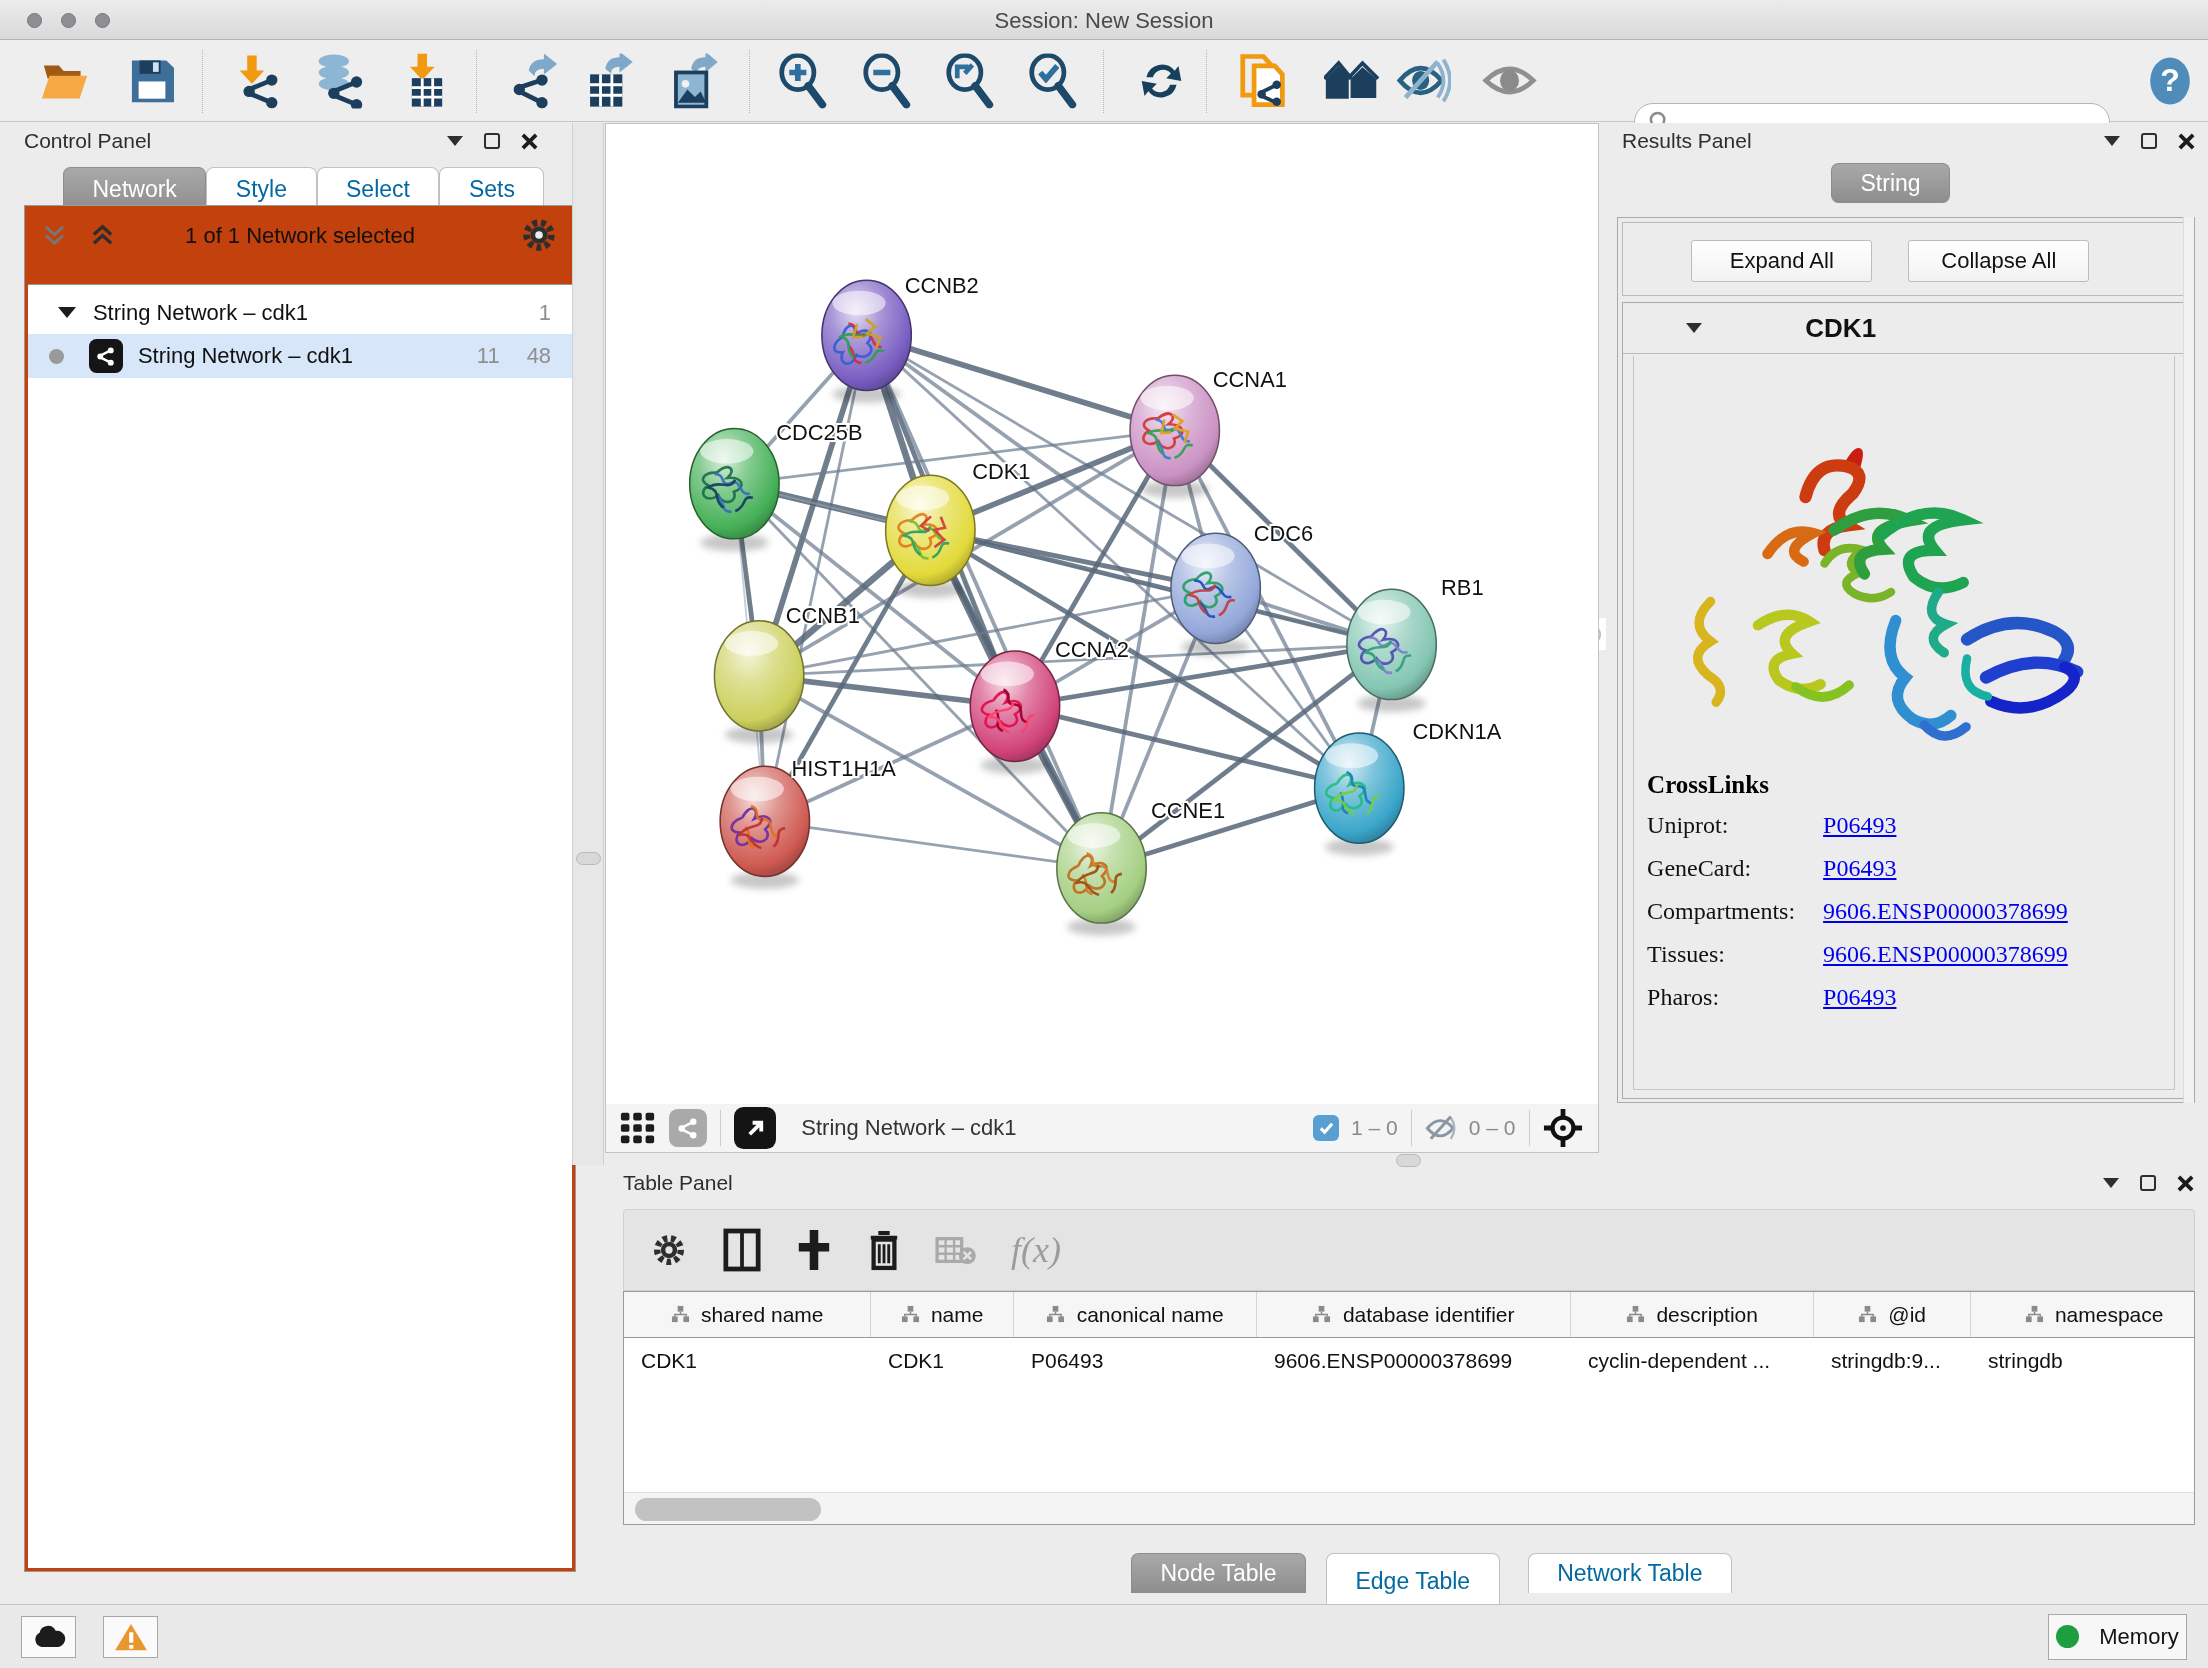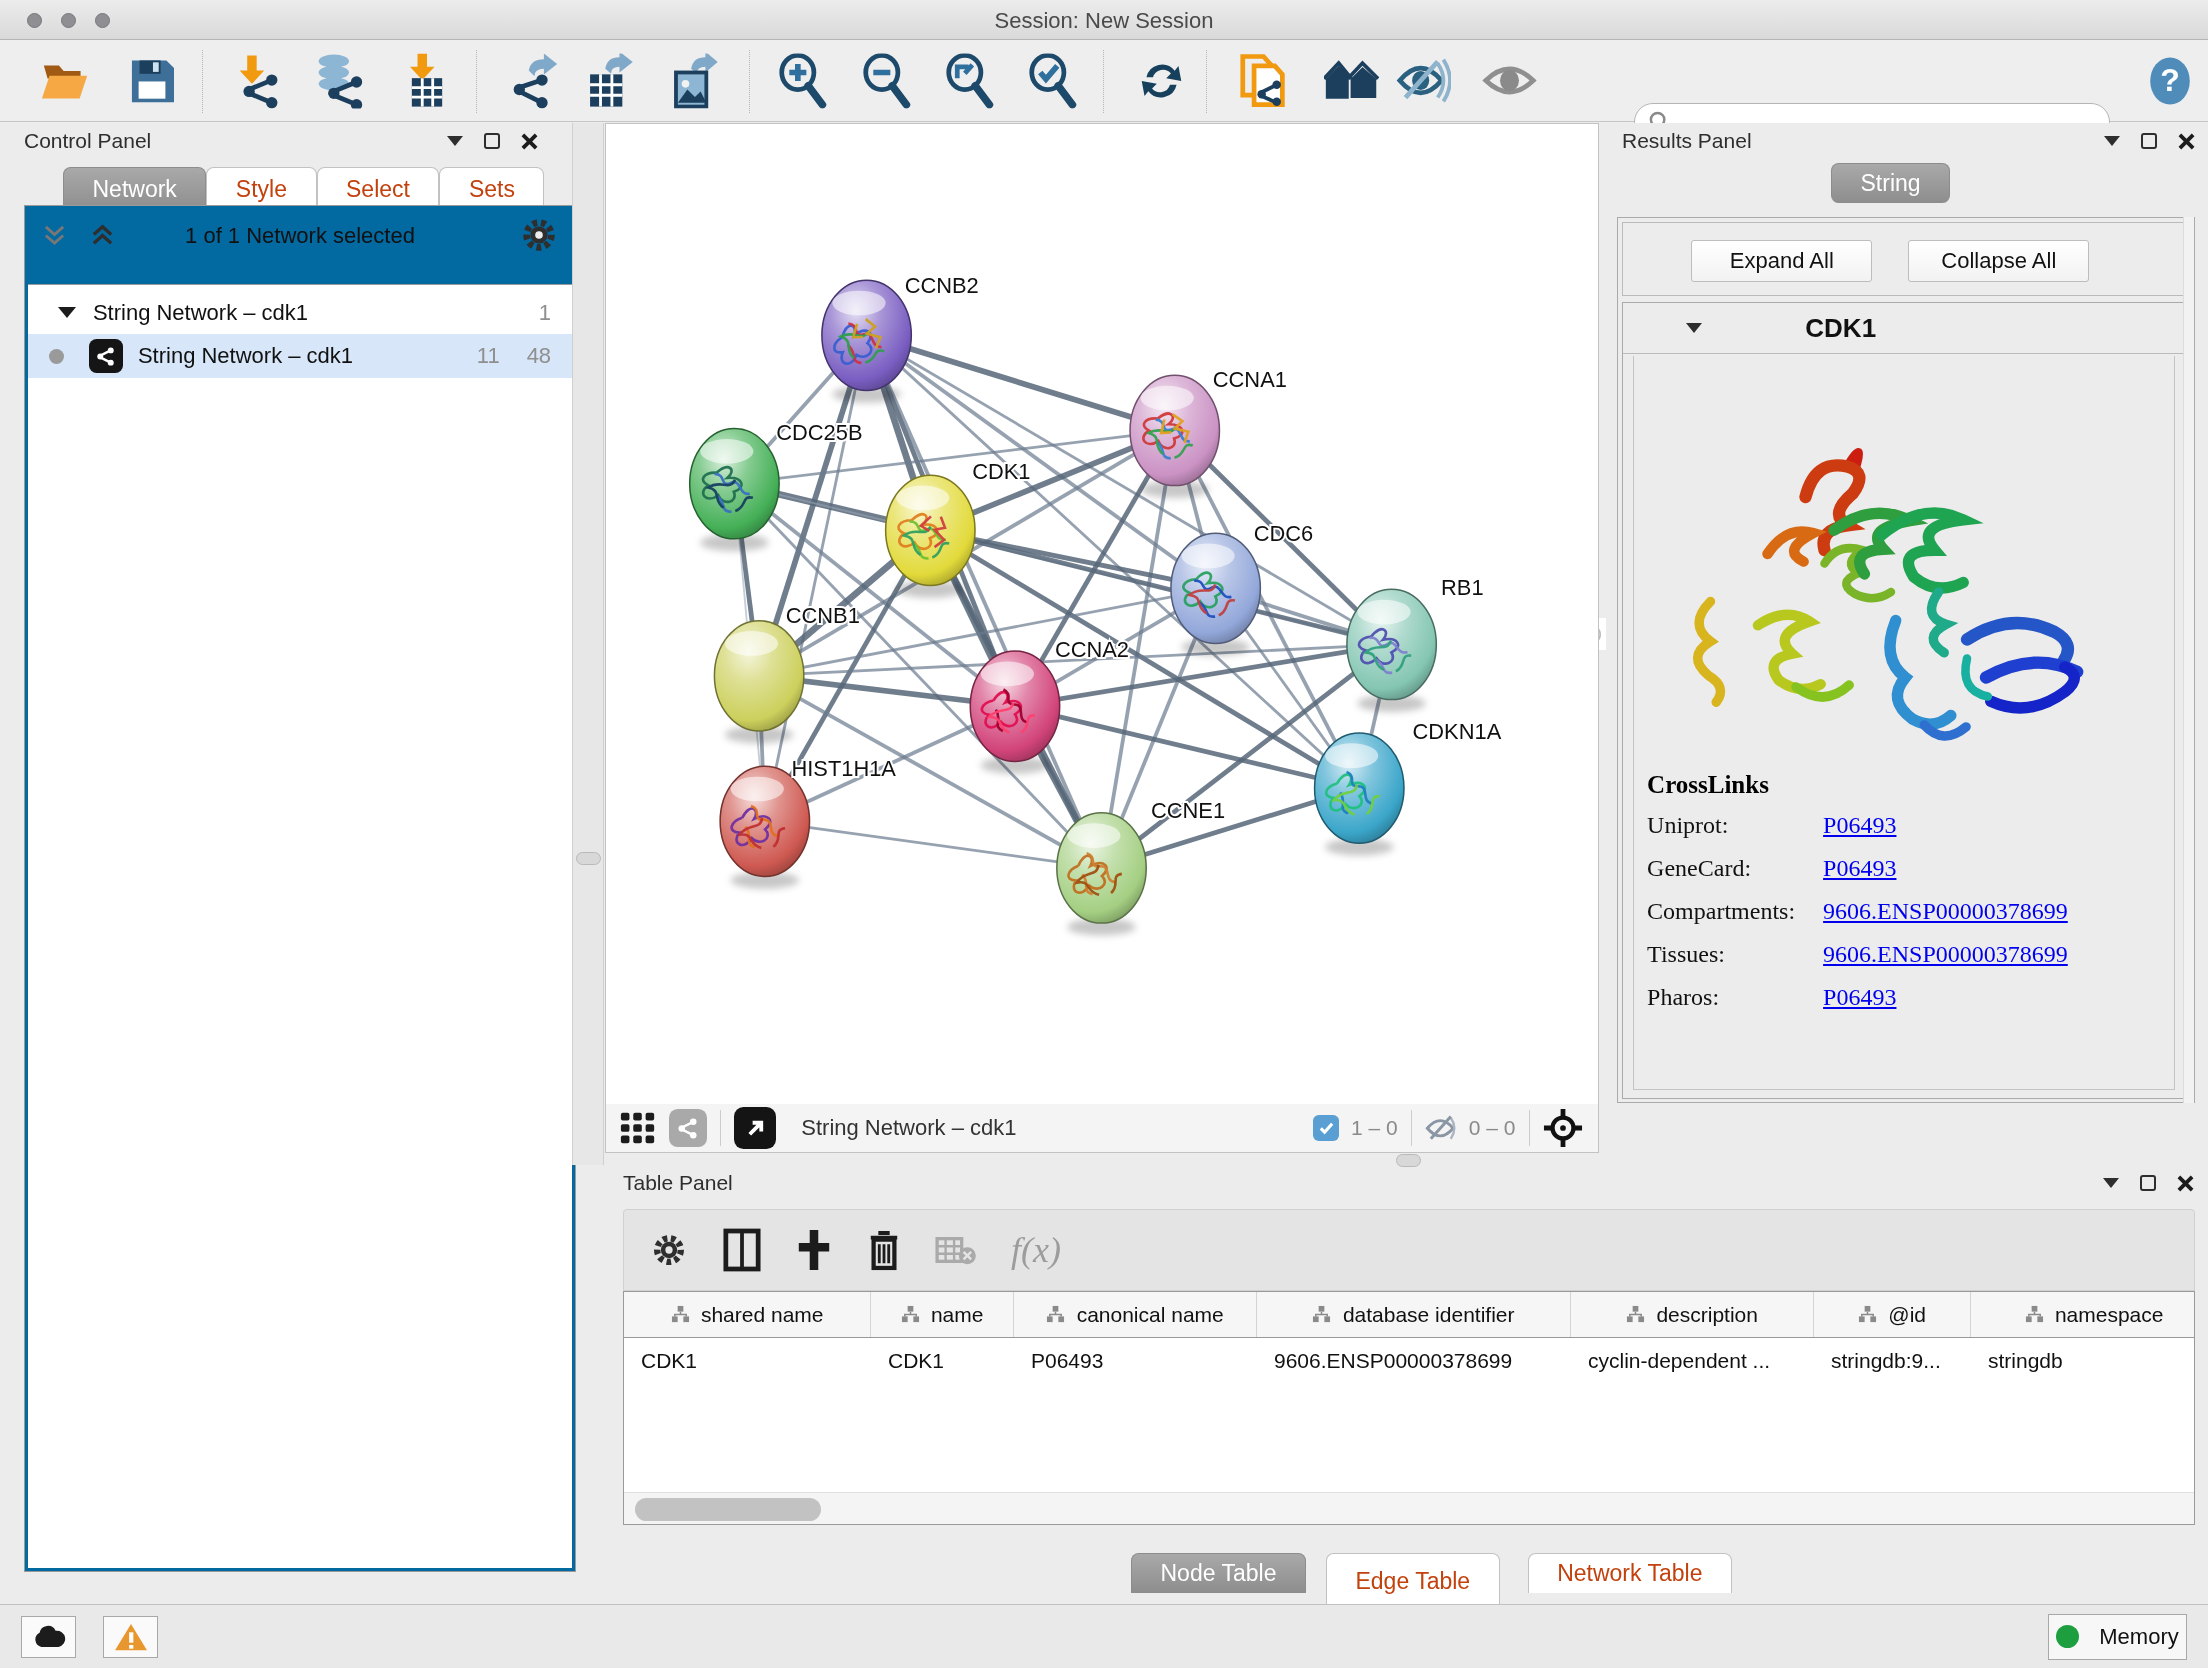--- a/index.html
+++ b/index.html
@@ -20,25 +20,25 @@
   .tsep { position:absolute; top:9.5px; height:63px; width:0; border-left:1.9px dotted #b5b5b5; }
   #search-box { position:absolute; left:1634px; top:63px; width:476px; height:38px;
     background:#ffffff; border:1px solid #b5b5b5; border-radius:19px; display:flex; align-items:center; padding-left:13.3px; }
   
   .panel-title { font-size:21px; color:#2e2e2e; }
   .panel-ctls { position:absolute; display:flex; gap:21px; align-items:center; }
   .tri-down { width:0; height:0; border-left:8.6px solid transparent; border-right:8.6px solid transparent; border-top:10.5px solid #2e2e2e; }
   .float-ico { width:16px; height:16px; border:2.4px solid #2e2e2e; border-radius:2.9px; }
   .tab { height:44px; padding:0 28.5px; display:flex; align-items:center; justify-content:center;
     font-size:23px; background:#ffffff; border:1px solid #c2c2c2; border-bottom:none;
-    border-radius:7.6px 7.6px 0 0; color:#c2410c; }
+    border-radius:7.6px 7.6px 0 0; color:#0369a1; }
   .tab.sel { background:linear-gradient(#a9a9a9,#8d8d8d); color:#fff; border-color:#8d8d8d; }
   
   #control-panel { position:absolute; left:0; top:123px; width:572px; height:1480px; background:#ececec; }
-  #cp-box { position:absolute; left:24px; top:82px; width:552px; height:1367px; border:1px solid #9a9a9a; background:#0369a1; }
+  #cp-box { position:absolute; left:24px; top:82px; width:552px; height:1367px; border:1px solid #9a9a9a; background:#c2410c; }
   #cp-list { position:absolute; left:2.9px; top:78px; right:2.9px; bottom:2.9px; background:#ffffff; border-top:1px solid #9a9a9a; }
   .net-row { position:absolute; left:0; right:0; height:44px; display:flex; align-items:center; font-size:22px; color:#111; }
   .num { color:#8f8f8f; }
   .share-badge { width:34px; height:34px; background:#151515; border-radius:7.6px; display:flex; align-items:center; justify-content:center; }
   
   .vsplit { position:absolute; top:123px; width:32px; height:1042px; background:#e7e7e7;
     border-left:1px solid #cfcfcf; border-right:1px solid #cfcfcf; }
   .handle-oval { position:absolute; width:25px; height:13.3px; background:#d8d8d8; border:1px solid #b9b9b9; border-radius:7.6px; }
   .handle-circ { position:absolute; width:32px; height:32px; background:#fff; display:flex; align-items:center; justify-content:center; }
   .handle-circ i { width:21px; height:21px; border-radius:50%; background:radial-gradient(circle at 35% 30%,#eee,#bdbdbd); border:1px solid #adadad; }

